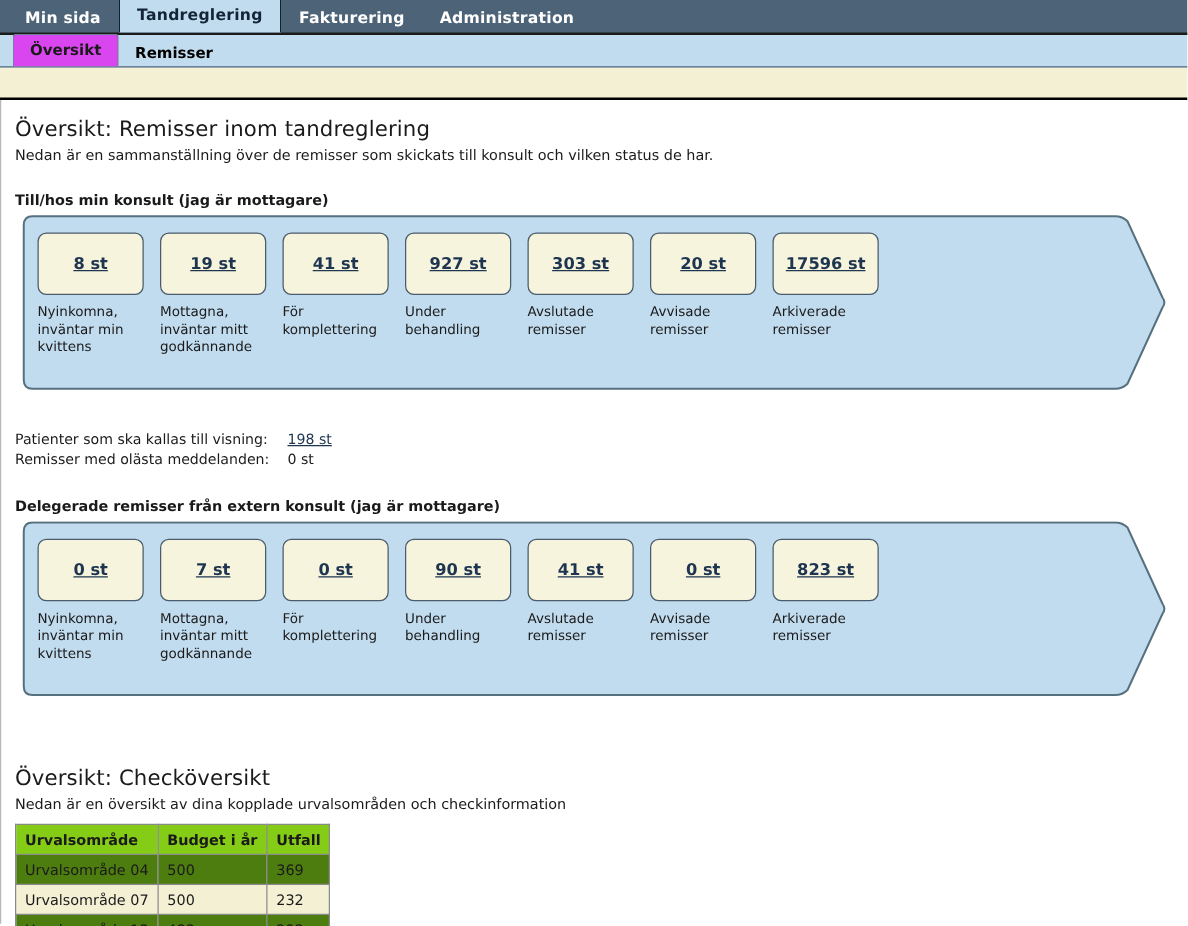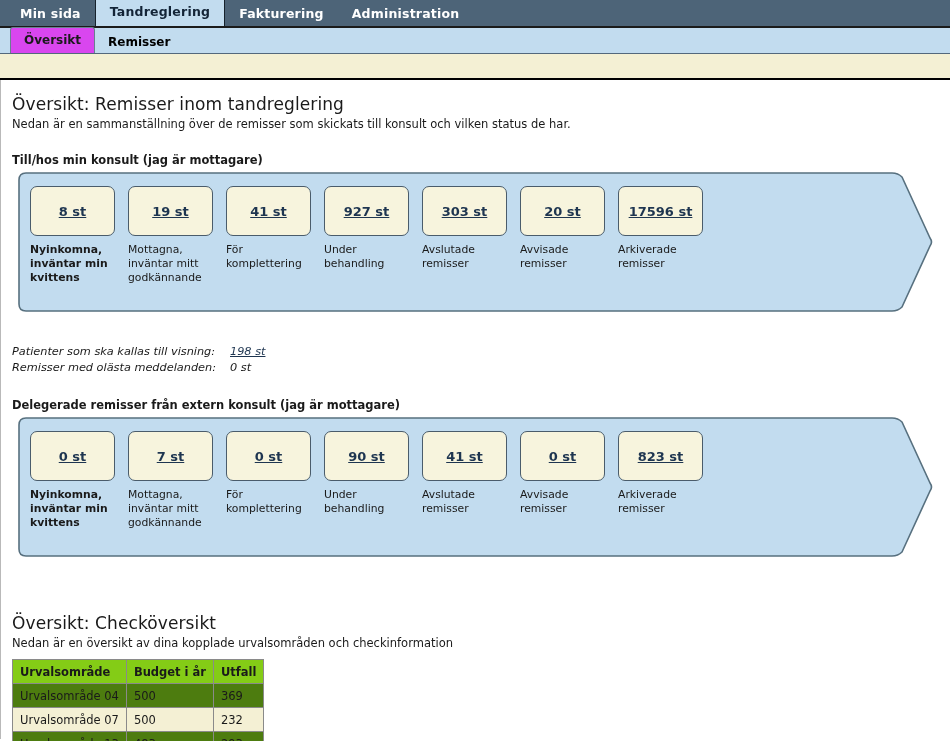--- a/index.html
+++ b/index.html
@@ -132,24 +132,24 @@
     text-decoration: underline;
     cursor: pointer;
     white-space: nowrap;
   }
   .statbox .cap {
     margin-top: 7px;
     font-size: 10.8px;
     line-height: 14px;
     color: #1a1a1a;
   }
-  .statbox.first .cap { font-weight: bold; }
-
-  
-  .kvblock { margin-top: 12px; font-size: 11.3px; color: #1a1a1a; font-style: italic; }
+  .statbox.first .cap { font-weight: normal; }
+
+  
+  .kvblock { margin-top: 12px; font-size: 11.3px; color: #1a1a1a; }
   .kvrow { display: flex; line-height: 16px; }
   .kvrow .k { width: 218px; }
   .kvrow .v a {
     color: #1e3550;
     text-decoration: underline;
     cursor: pointer;
   }
   .kvrow .v span.plain { color: #1a1a1a; }
 
   

